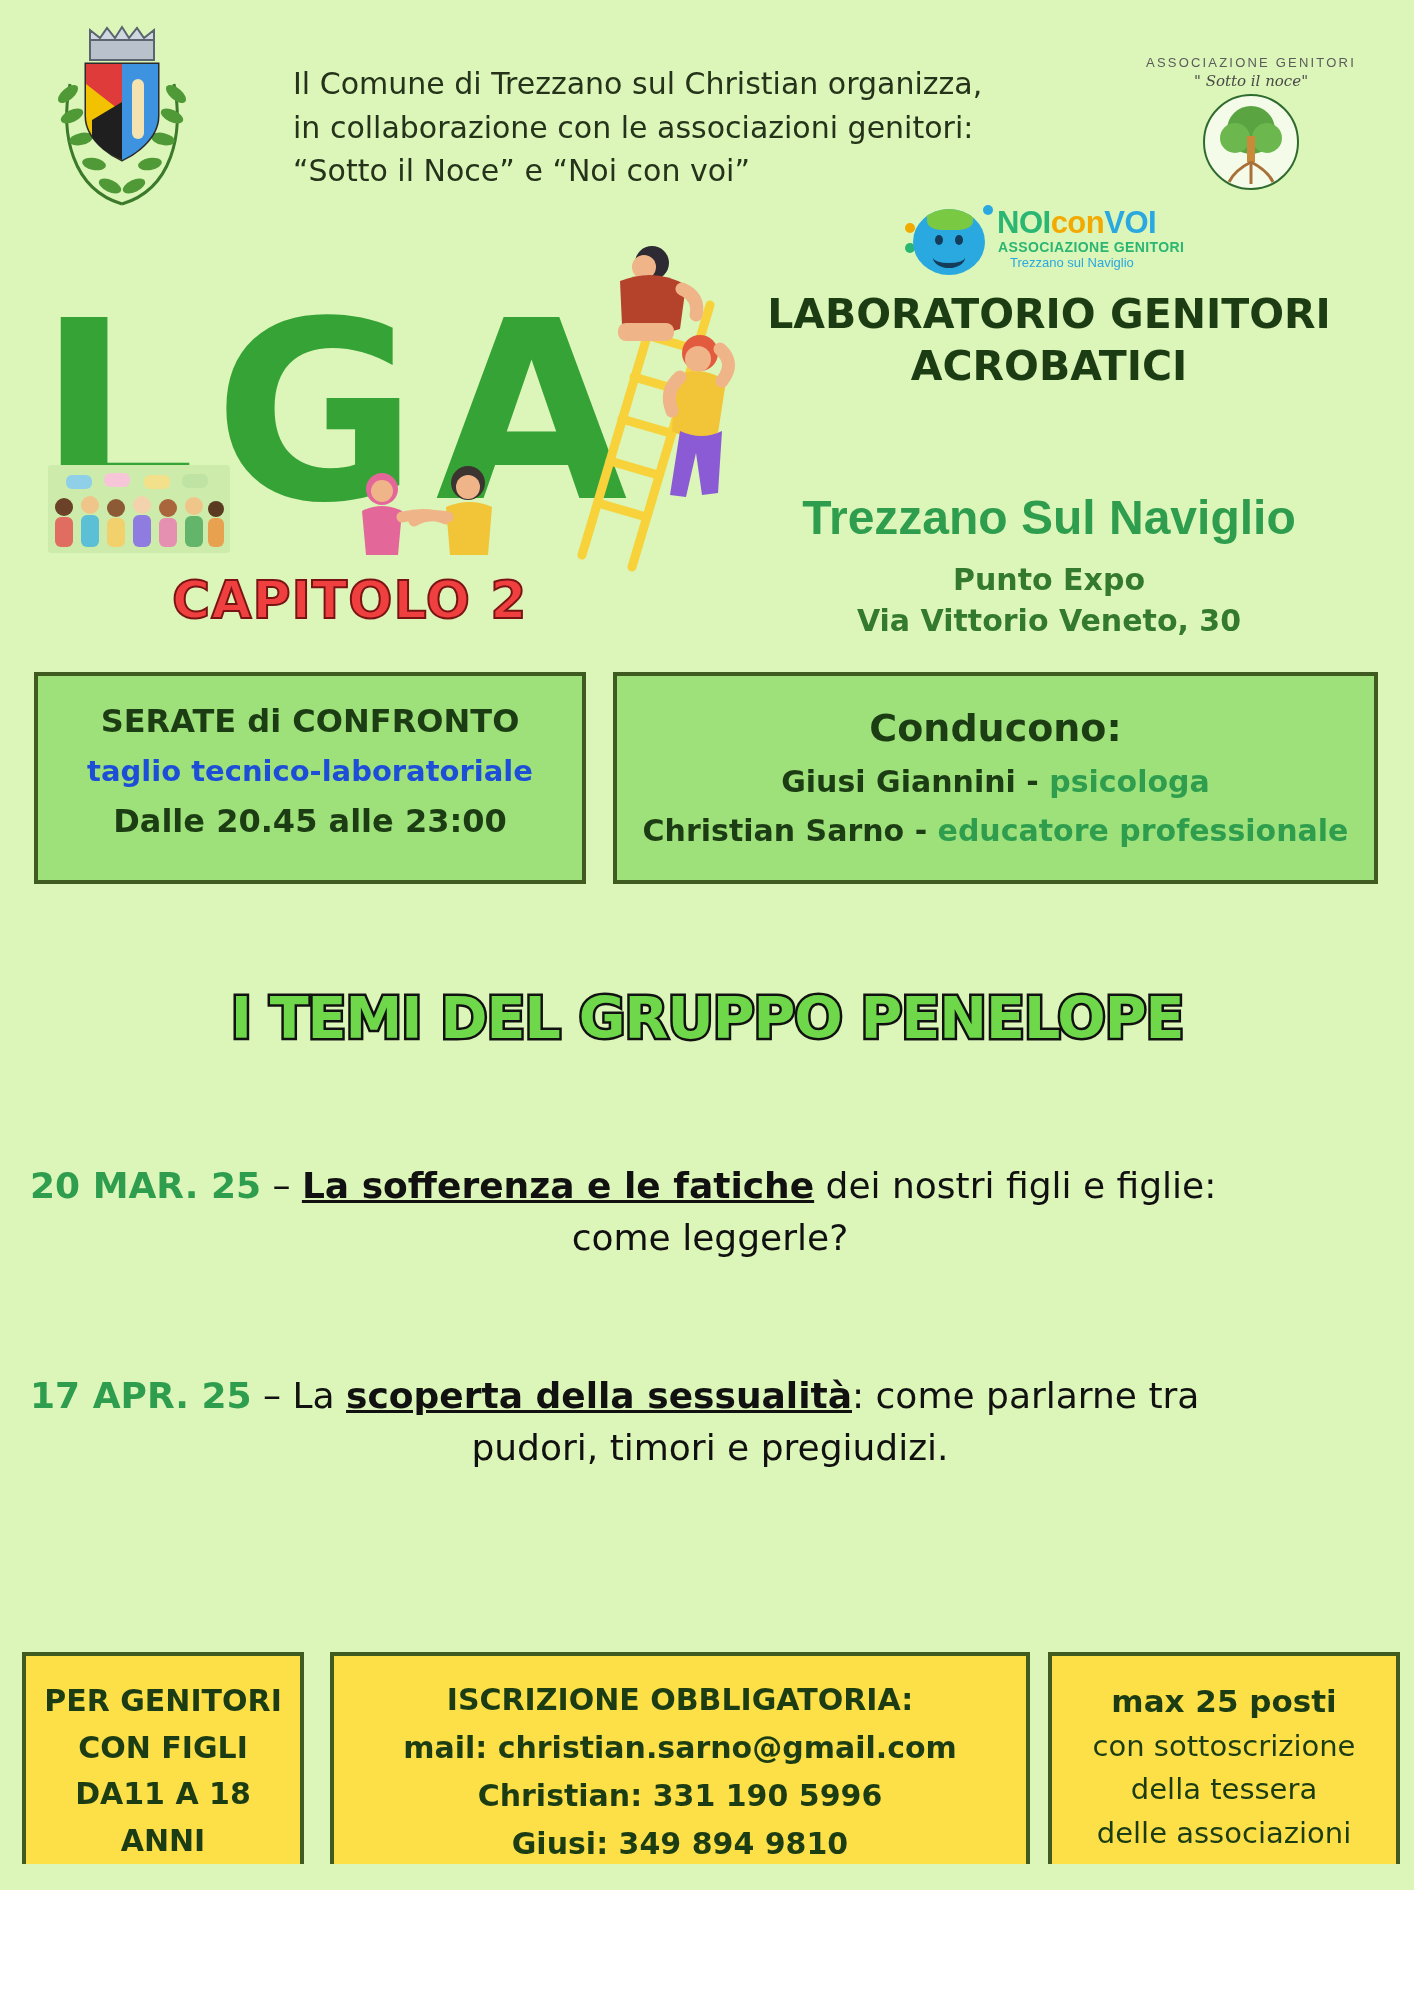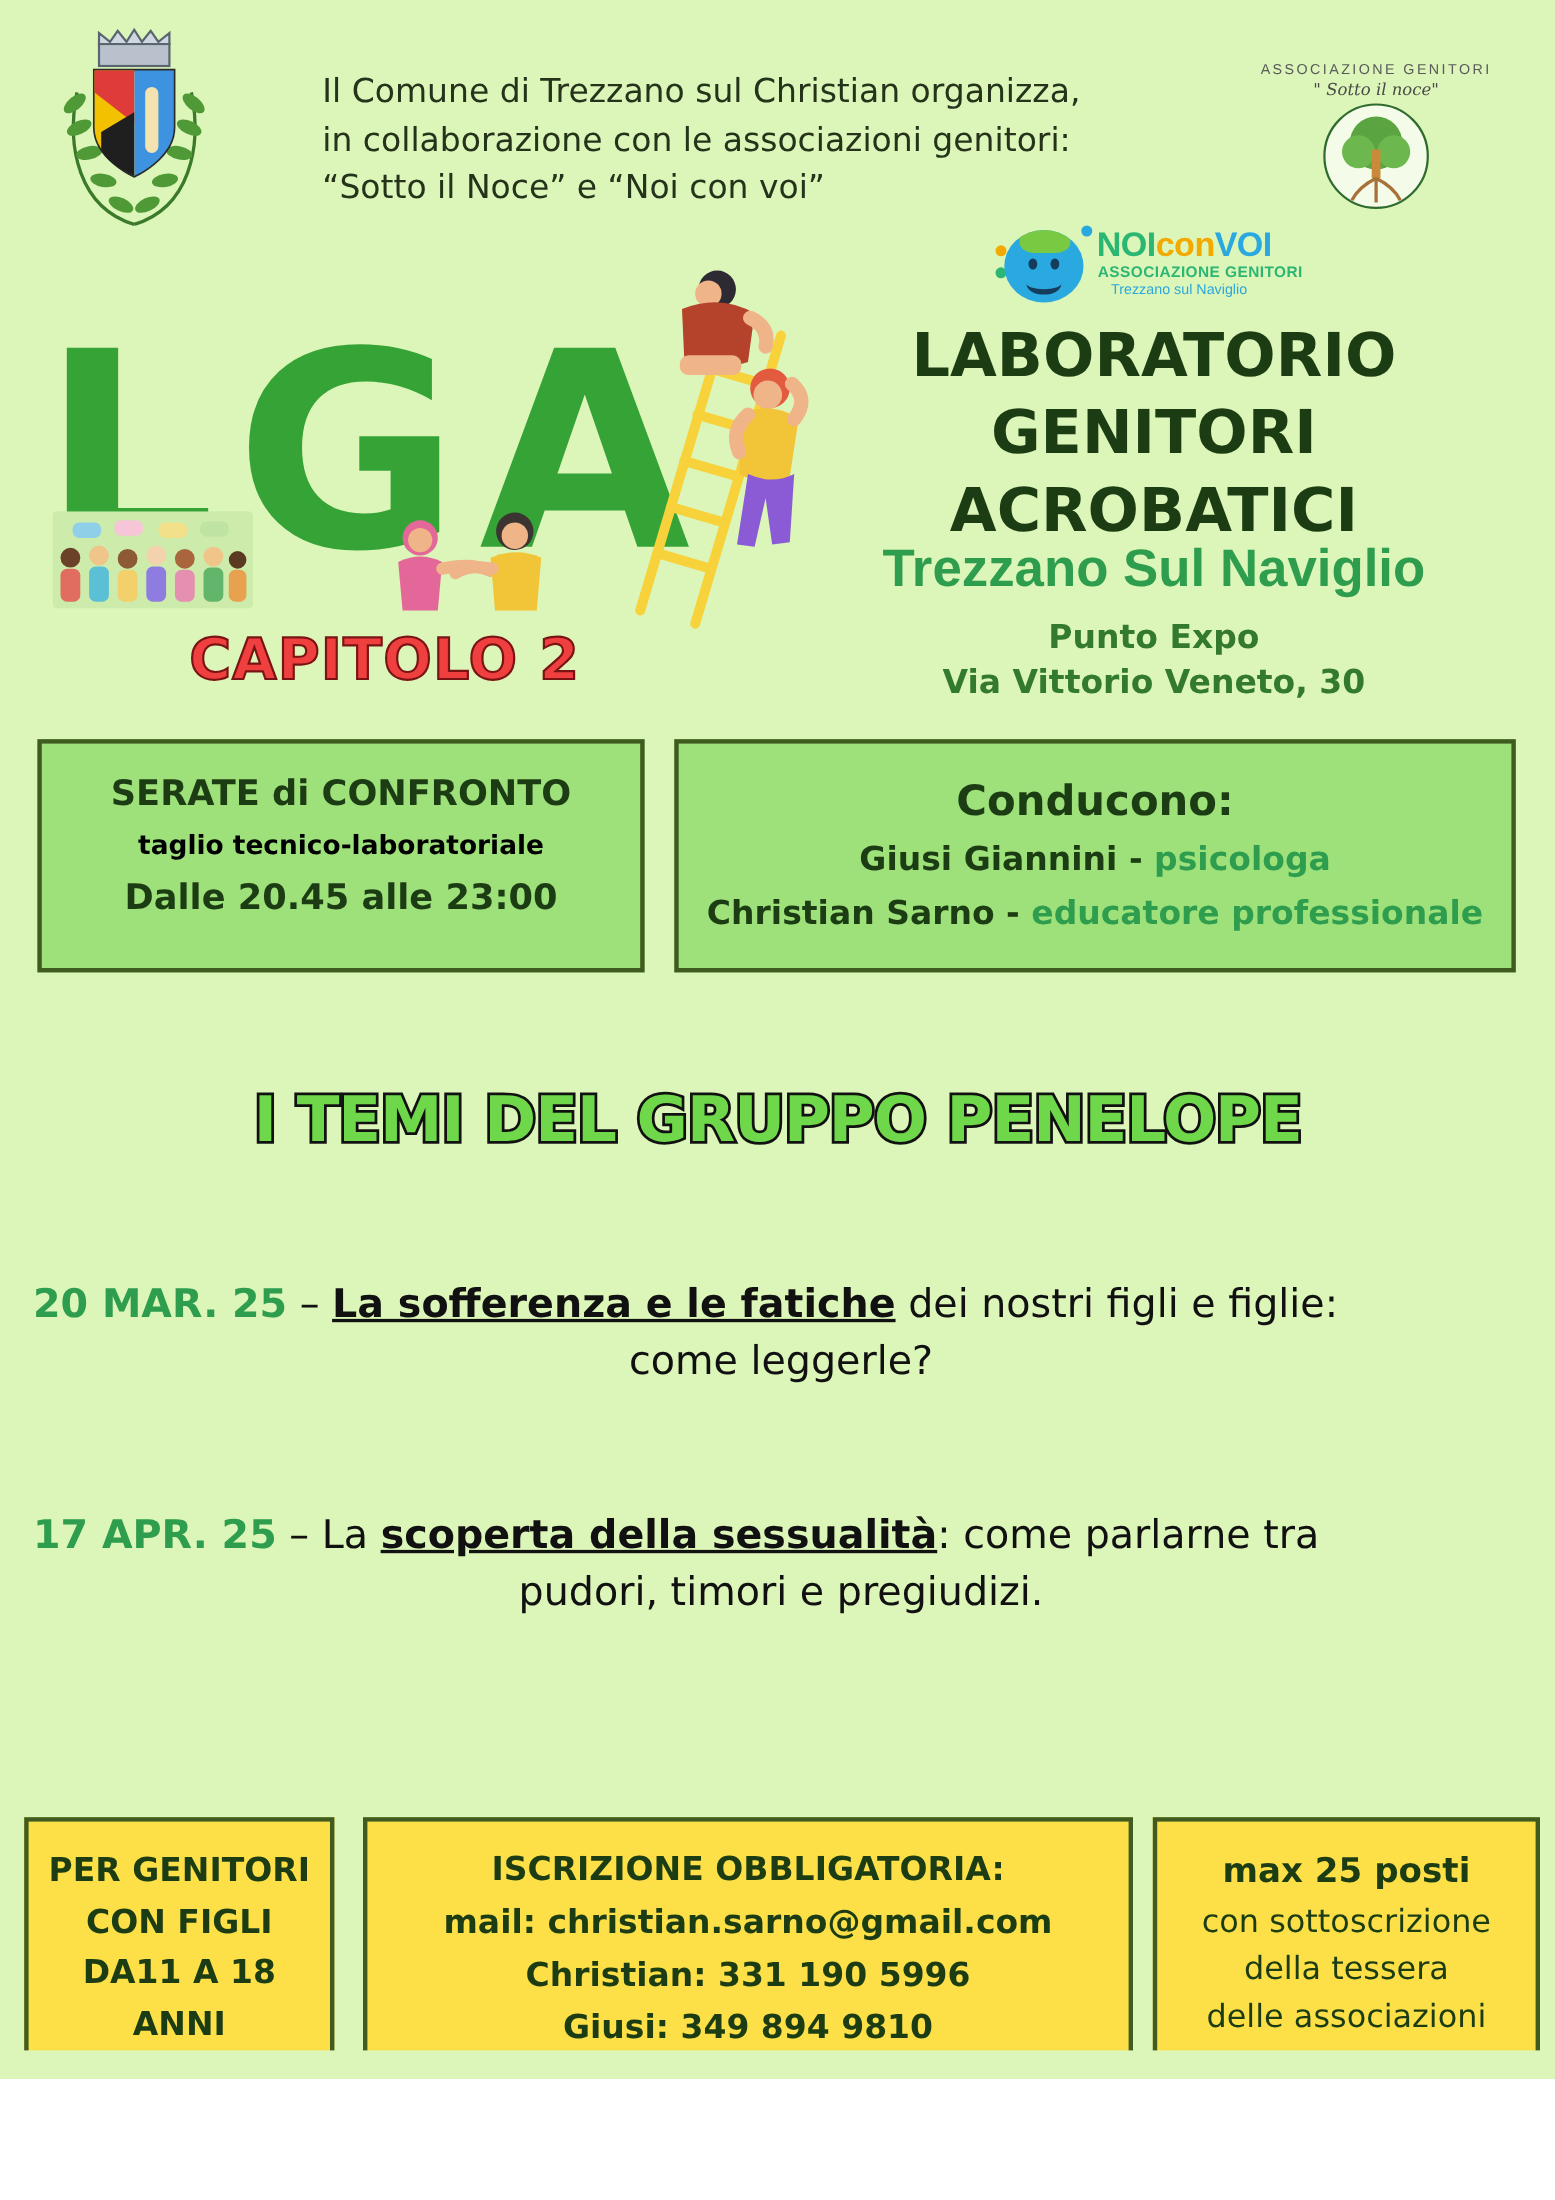--- a/index.html
+++ b/index.html
@@ -186,21 +186,21 @@
     height: 110px;
   }
 
   
   .lab-title {
     position: absolute;
     left: 726px;
     top: 288px;
     width: 646px;
     text-align: center;
-    font-size: 55px;
+    font-size: 41px;
     font-weight: 700;
     line-height: 1.28;
     color: #1c3d14;
     font-family: "DejaVu Sans", sans-serif;
   }
   .city {
     position: absolute;
     left: 726px;
     top: 490px;
     width: 646px;
@@ -240,21 +240,21 @@
   }
   .box-right {
     left: 613px;
     top: 672px;
     width: 765px;
     height: 212px;
     text-align: center;
     padding-top: 30px;
   }
   .bl-1 { font-size: 32px; font-weight: 700; color:#1c3d14; font-family:"DejaVu Sans", sans-serif; }
-  .bl-2 { font-size: 24px; font-weight: 700; color:#000000; margin-top:14px; font-family:"DejaVu Sans", sans-serif;}
+  .bl-2 { font-size: 29px; font-weight: 700; color:#1d4ed8; margin-top:14px; font-family:"DejaVu Sans", sans-serif;}
   .bl-3 { font-size: 32px; font-weight: 700; color:#1c3d14; margin-top:14px; font-family:"DejaVu Sans", sans-serif;}
   .br-1 { font-size: 38px; font-weight: 700; color:#1c3d14; font-family:"DejaVu Sans", sans-serif;}
   .br-2 { font-size: 30px; font-weight: 700; color:#1c3d14; margin-top:14px; font-family:"DejaVu Sans", sans-serif;}
   .br-3 { font-size: 30px; font-weight: 700; color:#1c3d14; margin-top:14px; font-family:"DejaVu Sans", sans-serif;}
   .accent { color:#2e9e4e; }
 
   
   .temi {
     position: absolute;
     left: 0;

